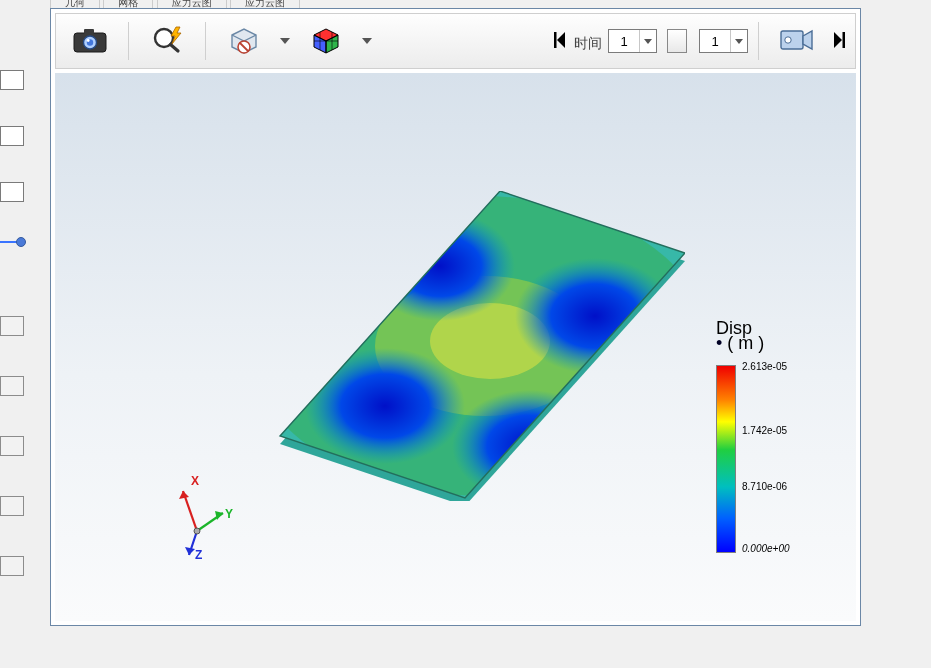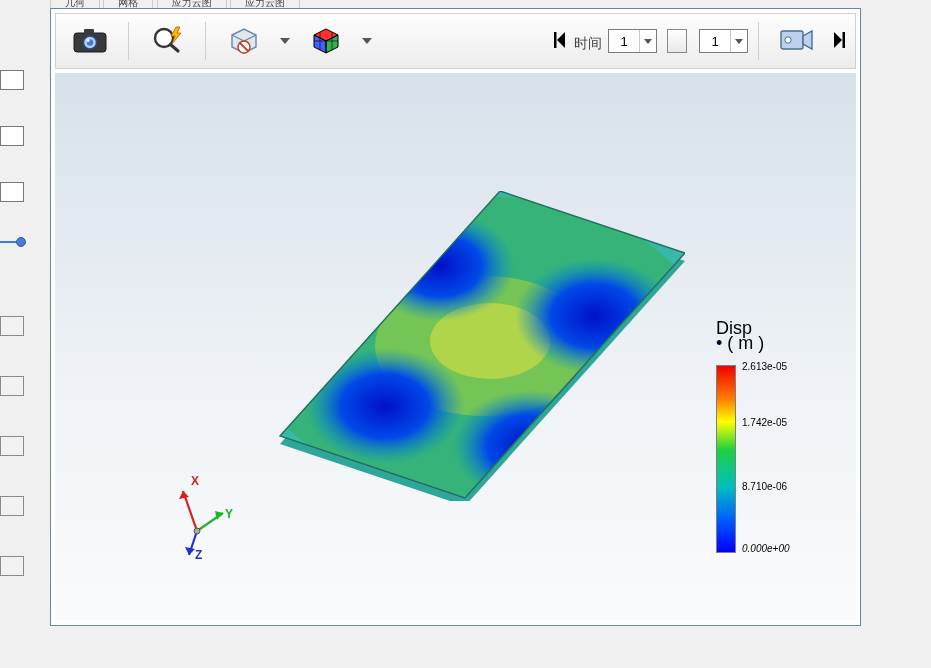--- a/index.html
+++ b/index.html
@@ -437,20 +437,20 @@
       </svg>
 
       <div class="legend">
         <div class="title">
           <span>Disp</span><br>
           <span style="color:#000025;">•</span>
           <span>( m )</span>
         </div>
         <div class="bar"></div>
         <div class="tick" style="top:40px;">2.613e-05</div>
-        <div class="tick" style="top:96px;text-align:center;">1.742e-05</div>
+        <div class="tick" style="top:104px;text-align:center;">1.742e-05</div>
         <div class="tick" style="top:160px;">8.710e-06</div>
         <div class="tick" style="top:222px;font-style:italic;">0.000e+00</div>
       </div>
 
     </div>
   </div>
 </div>
 
 </body></html>

